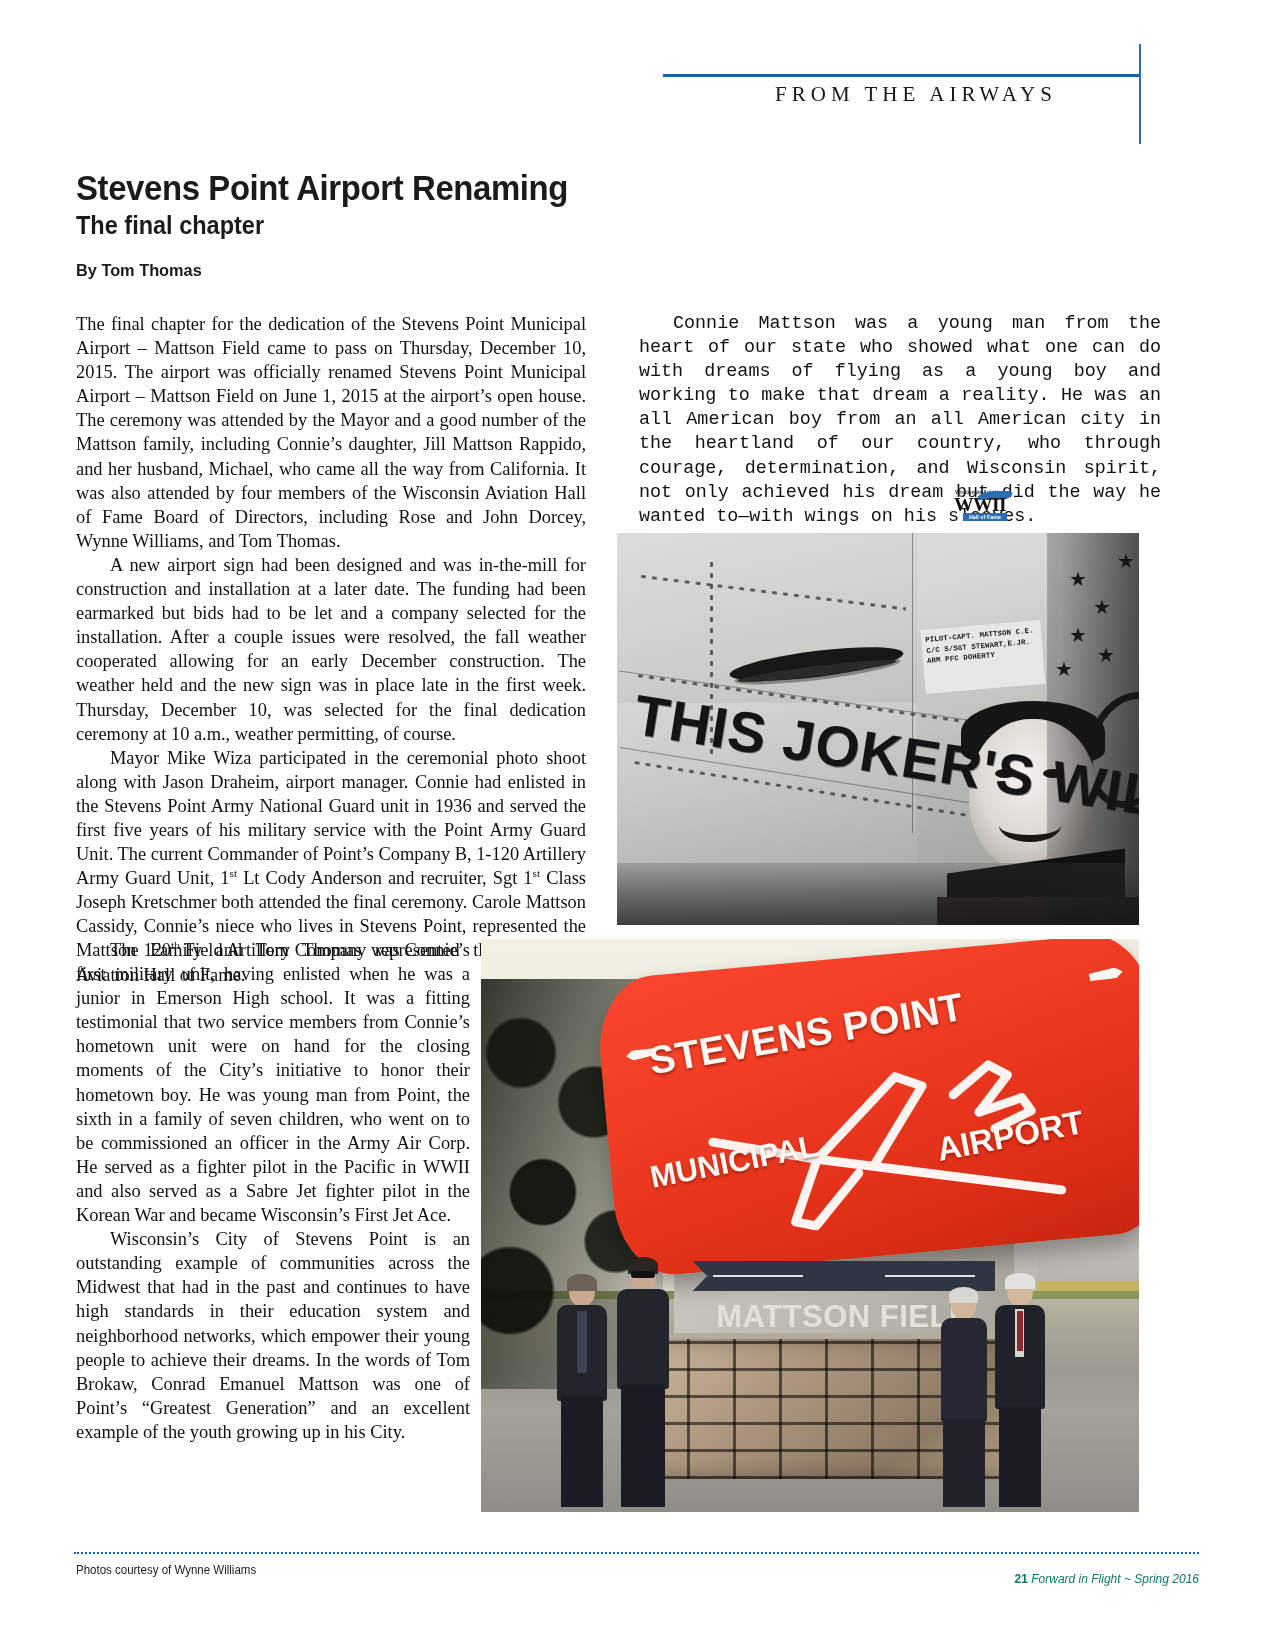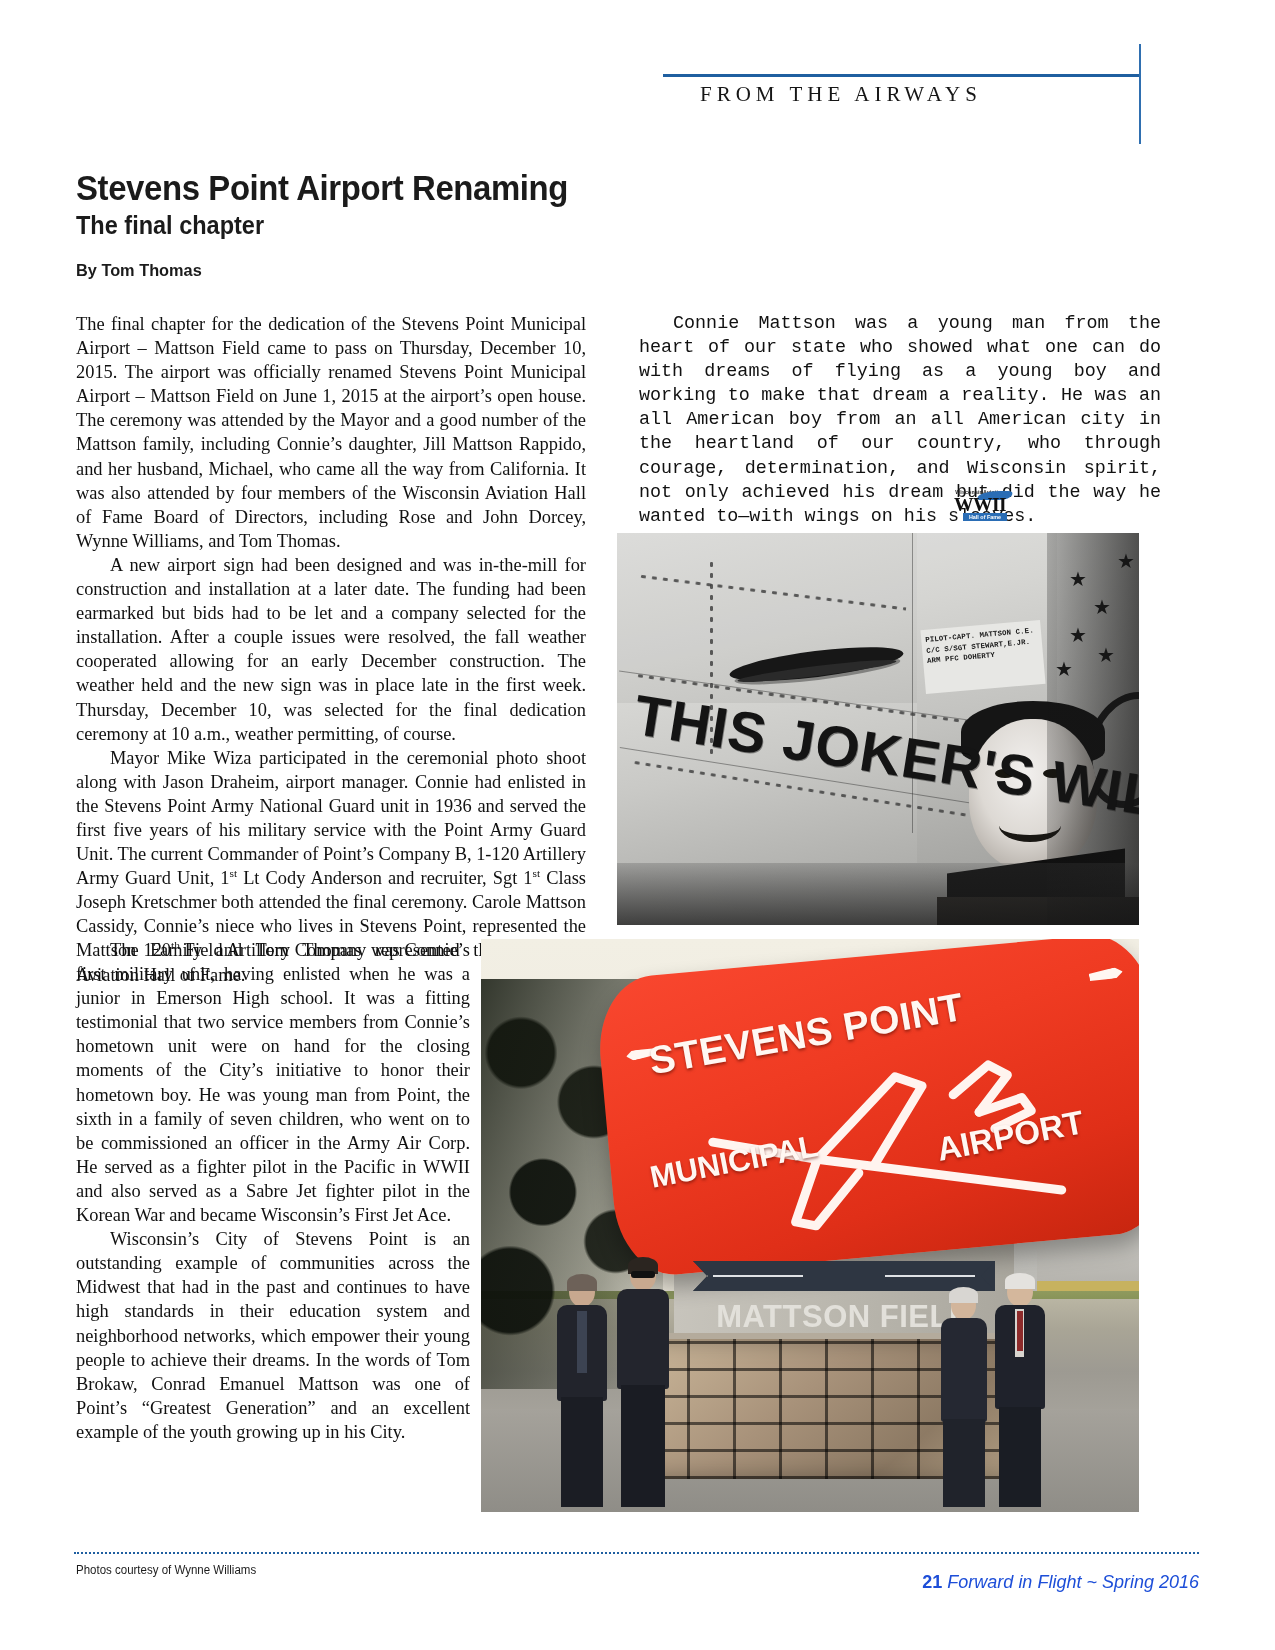--- a/index.html
+++ b/index.html
@@ -3,21 +3,21 @@
 <meta charset="utf-8">
 <style>
   html,body{margin:0;padding:0;background:#ffffff;}
   body{width:1275px;height:1650px;position:relative;overflow:hidden;
        font-family:"Liberation Serif","DejaVu Serif",serif;color:#111;}
 
   
   #header{position:absolute;left:0;top:0;width:1275px;height:150px;}
   #header-rule{position:absolute;left:663px;top:74px;width:478px;height:3px;background:#1f5fa0;}
   #header-vrule{position:absolute;left:1139px;top:44px;width:2px;height:100px;background:#2f6fb0;}
-  #header-title{position:absolute;left:700px;top:82px;width:432px;text-align:left;
+  #header-title{position:absolute;left:700px;top:82px;width:432px;text-align:center;
        font-family:"Liberation Serif","DejaVu Serif",serif;font-size:21px;letter-spacing:5.0px;color:#161616;}
 
   
   #title{position:absolute;left:76px;top:168px;font-family:"Liberation Sans","DejaVu Sans",sans-serif;
        font-weight:bold;font-size:35px;letter-spacing:-0.4px;color:#1b1b1b;transform:scaleX(0.94);transform-origin:left top;}
   #subtitle{position:absolute;left:76px;top:211px;font-family:"Liberation Sans","DejaVu Sans",sans-serif;
        font-weight:bold;font-size:25px;color:#1b1b1b;transform:scaleX(0.94);transform-origin:left top;}
   #byline{position:absolute;left:76px;top:261px;font-family:"Liberation Sans","DejaVu Sans",sans-serif;
        font-weight:bold;font-size:17px;color:#1b1b1b;transform:scaleX(0.96);transform-origin:left top;}
 
@@ -170,21 +170,21 @@
   #sg-road{position:absolute;left:0;top:470px;width:658px;height:103px;
       background:linear-gradient(180deg,#a5a29b,#8f8d87);}
 
   
   #footer-rule{position:absolute;left:74px;top:1552px;width:1125px;height:0;
       border-top:2px dotted #1f5fa0;}
   #footer-left{position:absolute;left:76px;top:1563px;
       font-family:"Liberation Sans","DejaVu Sans",sans-serif;font-size:12.5px;color:#1c1c1c;
       transform:scaleX(0.92);transform-origin:left top;}
   #footer-right{position:absolute;right:76px;top:1572px;
-      font-family:"Liberation Sans","DejaVu Sans",sans-serif;font-size:18px;color:#1d4ed8;
+      font-family:"Liberation Sans","DejaVu Sans",sans-serif;font-size:12px;color:#0f766e;
       white-space:nowrap;}
   #footer-right b{font-weight:bold;}
   #footer-right i{font-style:italic;}
 </style>
 </head>
 <body>
 
 <div id="header">
   <div id="header-rule"></div>
   <div id="header-vrule"></div>

